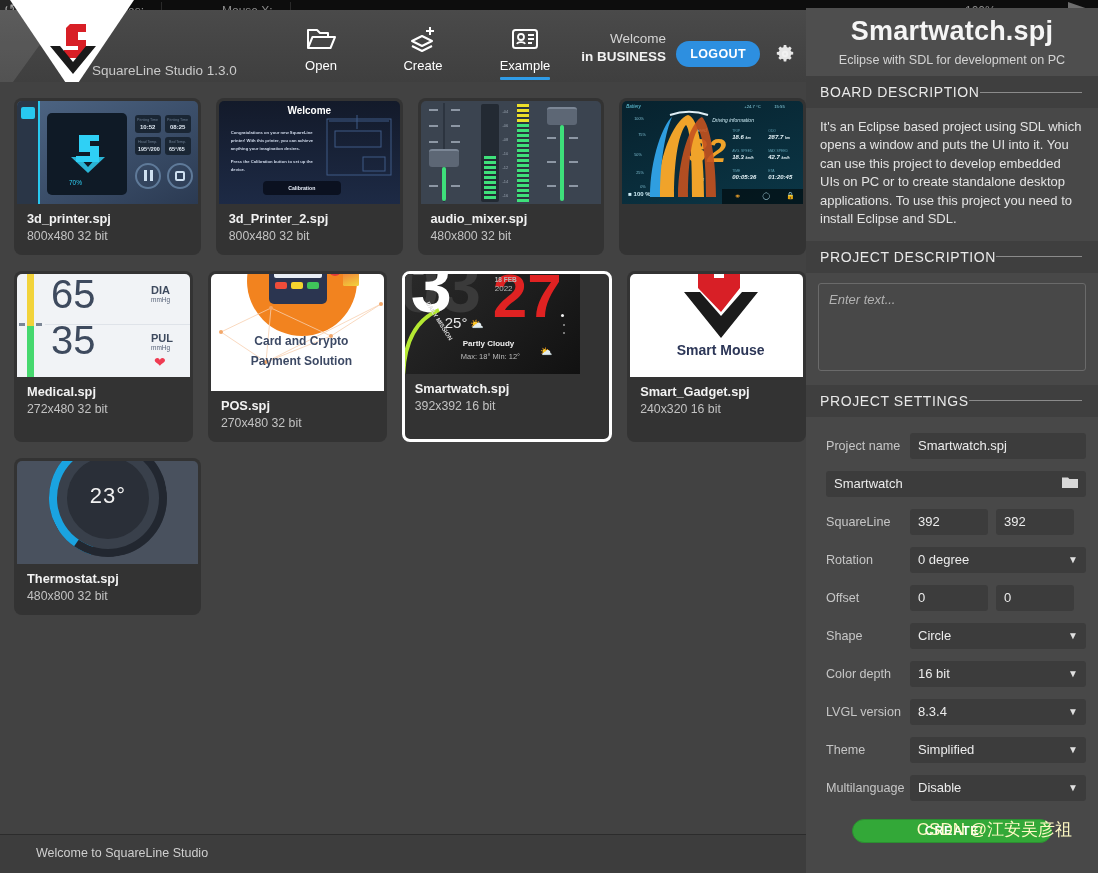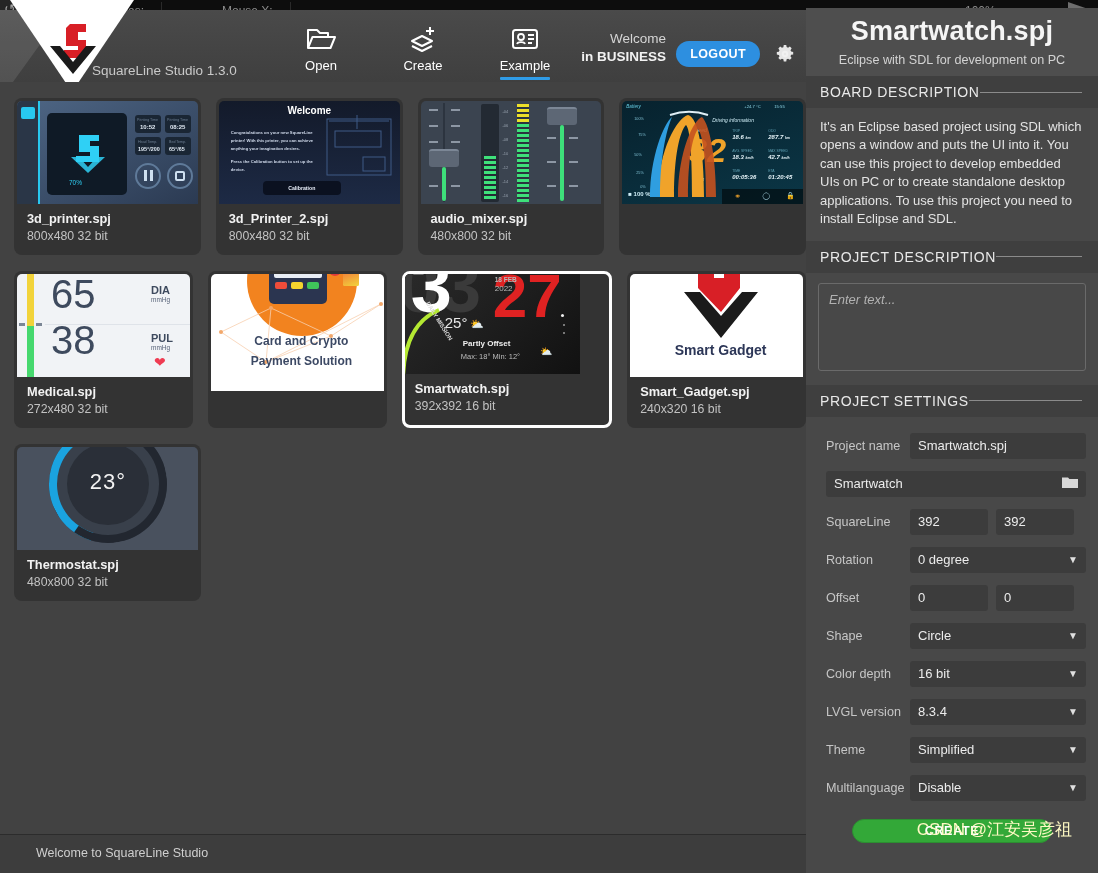--- a/index.html
+++ b/index.html
@@ -365,21 +365,21 @@
       <div class="row">
 
         <div class="card" style="width:187px;">
           <div class="thumb" style="width:181px;height:103px;background:#f1f3f6;">
             <div class="tp" style="left:10px;top:0;width:7px;height:52px;background:#f2d33a;"></div>
             <div class="tp" style="left:10px;top:52px;width:7px;height:51px;background:#46d86e;"></div>
             <div class="tp" style="left:2px;top:49px;width:6px;height:3px;background:#7b8695;"></div>
             <div class="tp" style="left:19px;top:49px;width:6px;height:3px;background:#7b8695;"></div>
             <div class="tp" style="left:28px;top:50px;width:153px;height:1px;background:#dfe3e9;"></div>
             <div class="tp" style="left:34px;top:-2px;color:#3e4a5e;font-size:40px;text-align:center;">65</div>
-            <div class="tp" style="left:34px;top:44px;color:#3e4a5e;font-size:40px;">38</div>
+            <div class="tp" style="left:34px;top:44px;color:#3e4a5e;font-size:40px;">35</div>
             <div class="tp" style="left:134px;top:10px;color:#3e4a5e;font-size:11px;font-weight:bold;">DIA</div>
             <div class="tp" style="left:134px;top:22px;color:#59647a;font-size:6.5px;">mmHg</div>
             <div class="tp" style="left:134px;top:58px;color:#3e4a5e;font-size:11px;font-weight:bold;">PUL</div>
             <div class="tp" style="left:134px;top:70px;color:#59647a;font-size:6.5px;">mmHg</div>
             <div class="tp" style="left:137px;top:80px;color:#ef3b52;font-size:14px;">❤</div>
           </div>
           <div class="card-meta">
             <div class="card-title">Medical.spj</div>
             <div class="card-sub">272x480 32 bit</div>
           </div>
@@ -406,32 +406,36 @@
             <div class="tp" style="left:63px;top:-8px;width:48px;height:12px;background:#e9eef5;border-radius:2px;"></div>
             <div class="tp" style="left:64px;top:8px;width:12px;height:7px;background:#ef4c3a;border-radius:2px;"></div>
             <div class="tp" style="left:80px;top:8px;width:12px;height:7px;background:#f5d52e;border-radius:2px;"></div>
             <div class="tp" style="left:96px;top:8px;width:12px;height:7px;background:#3fc45a;border-radius:2px;"></div>
             <div class="tp" style="left:118px;top:-10px;width:12px;height:12px;border-radius:50%;background:#e03a3a;"></div>
             <div class="tp" style="left:132px;top:-14px;width:16px;height:26px;background:#f2d33a;border-radius:2px;"></div>
             <div class="tp" style="left:132px;top:-14px;width:16px;height:26px;background:linear-gradient(160deg,#ef4c3a,#f2d33a);border-radius:2px;"></div>
             <div class="tp" style="left:0;top:60px;width:181px;text-align:center;color:#3c4964;font-size:12px;font-weight:bold;">Card and Crypto</div>
             <div class="tp" style="left:0;top:80px;width:181px;text-align:center;color:#3c4964;font-size:12px;font-weight:bold;">Payment Solution</div>
           </div>
+          <div class="card-meta">
+            <div class="card-title">POS.spj</div>
+            <div class="card-sub">270x480 32 bit</div>
+          </div>
         </div>
 
         <div class="card selected" style="width:220px;">
           <div class="thumb" style="width:175px;height:100px;background:linear-gradient(135deg,#2a2a2a,#111);">
             <div class="tp" style="left:-6px;top:-30px;color:#3a3a3a;font-size:74px;font-weight:bold;">03</div>
             <div class="tp" style="left:6px;top:-30px;color:#ffffff;font-size:74px;font-weight:bold;">3</div>
             <div class="tp" style="left:88px;top:-14px;color:#e02222;font-size:62px;font-weight:bold;">27</div>
             <div class="tp" style="left:90px;top:2px;color:#b9b9b9;font-size:6.5px;font-weight:bold;">18 FEB</div>
             <div class="tp" style="left:90px;top:10px;color:#b9b9b9;font-size:8px;">2022</div>
             <div class="tp" style="left:40px;top:40px;color:#e8e8e8;font-size:15px;">25°</div>
             <div class="tp" style="left:66px;top:44px;color:#d0d0d0;font-size:11px;">⛅</div>
-            <div class="tp" style="left:58px;top:65px;color:#efefef;font-size:8px;font-weight:bold;">Partly Offset</div>
+            <div class="tp" style="left:58px;top:65px;color:#efefef;font-size:8px;font-weight:bold;">Partly Cloudy</div>
             <div class="tp" style="left:56px;top:78px;color:#bdbdbd;font-size:7.5px;">Max: 18° Min: 12°</div>
             <div class="tp" style="left:136px;top:72px;color:#dcdcdc;font-size:10px;">⛅</div>
             <svg class="tp" style="left:-6px;top:30px;" width="60" height="80" viewBox="0 0 60 80">
                 <path d="M4 78 C4 40 16 16 40 6" fill="none" stroke="#b4e832" stroke-width="4"></path>
               </svg>
             <div class="tp" style="left:12px;top:44px;color:#d9d9d9;font-size:6px;font-weight:bold;transform:rotate(58deg);">DAILY MISSION</div>
             <div class="tp" style="left:156px;top:40px;width:3px;height:3px;border-radius:50%;background:#efefef;"></div>
             <div class="tp" style="left:158px;top:50px;width:2px;height:2px;border-radius:50%;background:#9a9a9a;"></div>
             <div class="tp" style="left:158px;top:58px;width:2px;height:2px;border-radius:50%;background:#9a9a9a;"></div>
           </div>
@@ -440,21 +444,21 @@
             <div class="card-sub">392x392 16 bit</div>
           </div>
         </div>
 
         <div class="card" style="width:187px;">
           <div class="thumb" style="width:181px;height:103px;background:#ffffff;">
             <svg class="tp" style="left:48px;top:-8px;" width="86" height="74" viewBox="0 0 86 74">
               <path d="M20 0h16v12h10V0h16v22L43 46 20 22Z" fill="#d81f26"></path>
               <path d="M6 26h16l21 24 21-24h16L43 72Z" fill="#1b1b1b"></path>
             </svg>
-            <div class="tp" style="left:0;top:68px;width:181px;text-align:center;color:#2c3657;font-size:14px;font-weight:bold;">Smart Gadget</div>
+            <div class="tp" style="left:0;top:68px;width:181px;text-align:center;color:#2c3657;font-size:14px;font-weight:bold;">Smart Mouse</div>
           </div>
           <div class="card-meta">
             <div class="card-title">Smart_Gadget.spj</div>
             <div class="card-sub">240x320 16 bit</div>
           </div>
         </div>
       </div>
 
       <div class="row">
 

